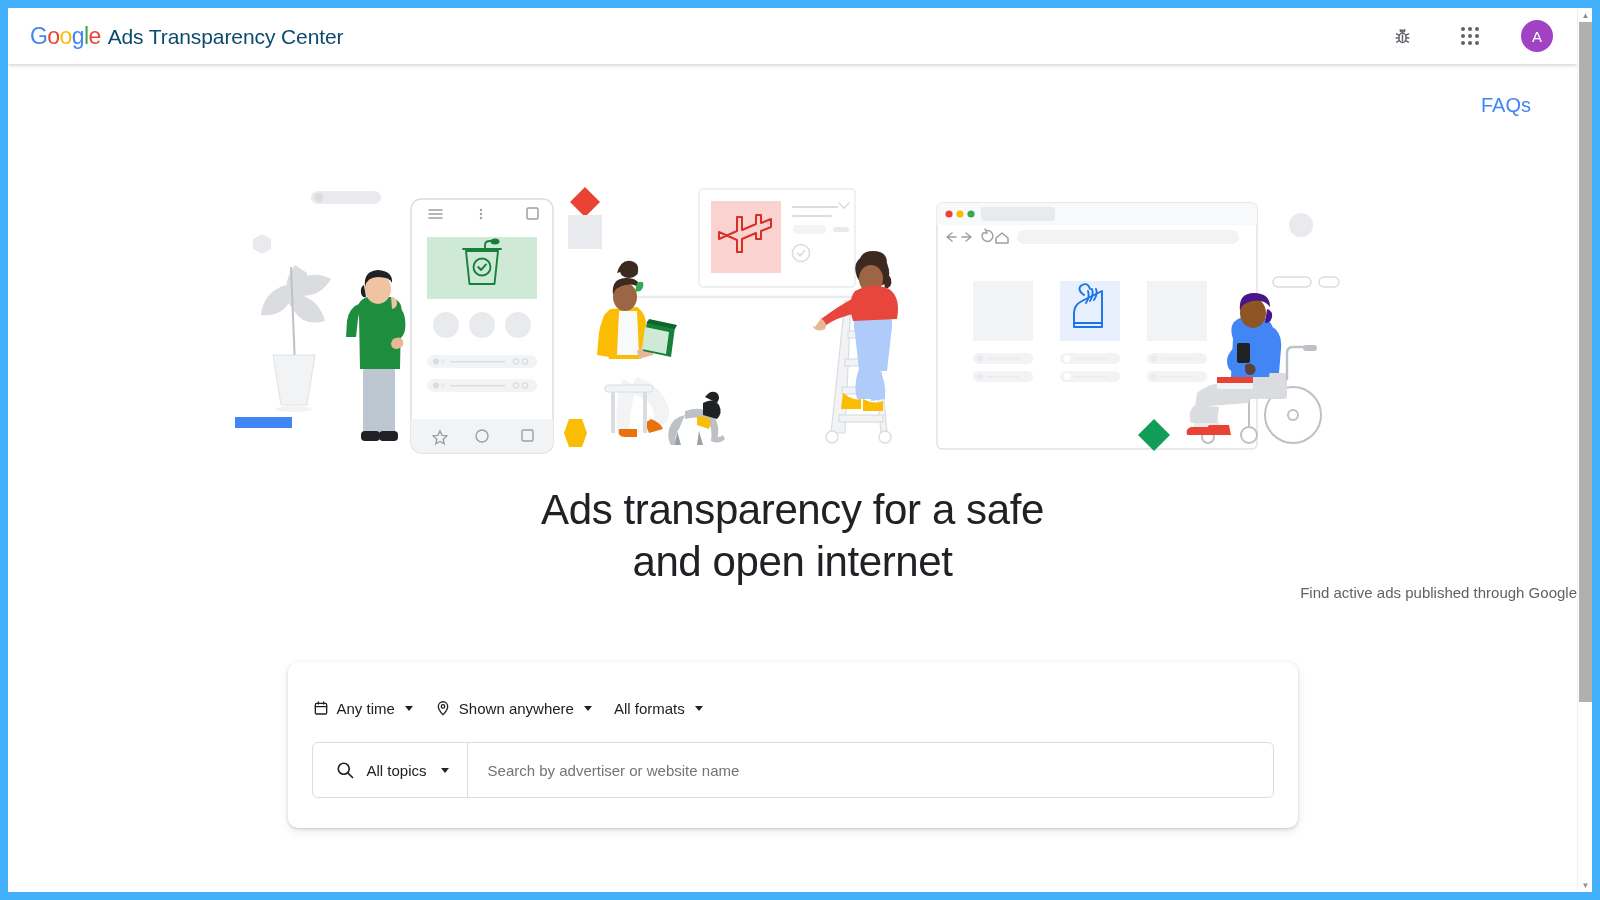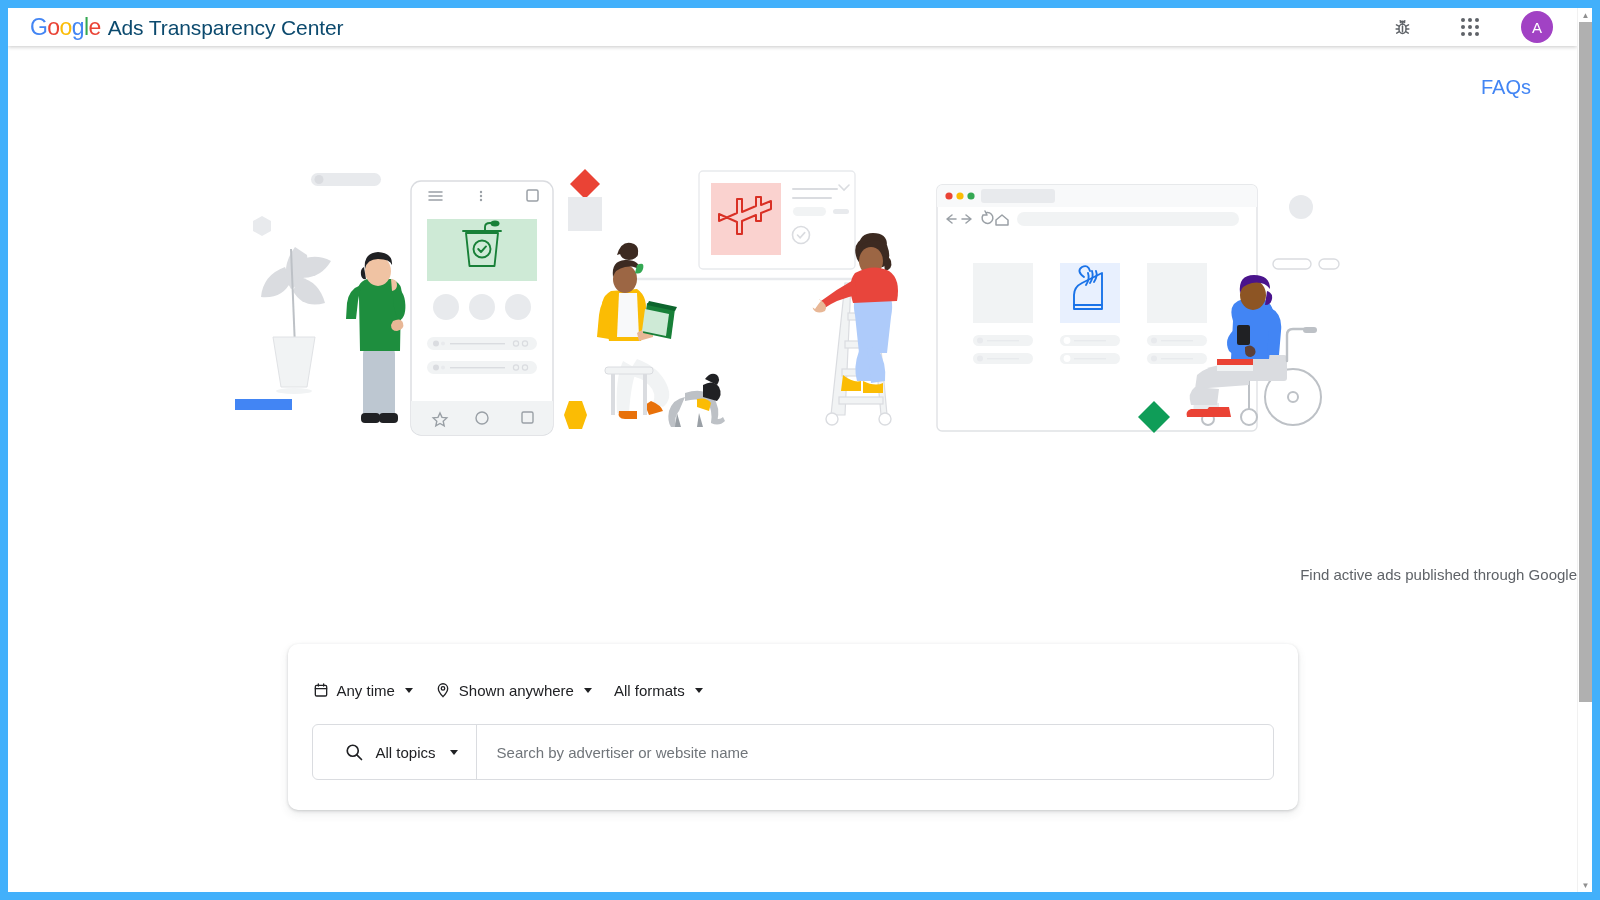--- a/index.html
+++ b/index.html
@@ -50,21 +50,21 @@
     position: absolute;
     left: 0; top: 0;
     width: 1569px; height: 884px;
     background: #ffffff;
     overflow: hidden;
   }
 
   
   #header {
     position: relative;
-    height: 38px;
+    height: 56px;
     background: #ffffff;
     display: flex;
     align-items: center;
     padding: 0 20px 0 22px;
     box-shadow: 0 1px 4px rgba(0,0,0,0.22);
     z-index: 10;
   }
 
   .brand { display: flex; align-items: baseline; gap: 7px; }
 
@@ -224,21 +224,20 @@
   }
 
   #topic-selector {
     display: flex;
     align-items: center;
     gap: 12px;
     padding: 0 18px 0 22px;
     border-right: 1px solid #dadce0;
     cursor: pointer;
     min-width: 146px;
-    margin-left: 9px;
   }
   #topic-label { font-size: 15px; color: #202124; white-space: nowrap; }
 
   #search-input {
     flex: 1;
     border: none;
     outline: none;
     padding: 0 20px;
     font-size: 15px;
     font-family: "Liberation Sans", sans-serif;
@@ -546,20 +545,24 @@
             <path d="M1002 168 q-12 10 -6 22 q8 8 18 2 l-2 -10 q-6 2 -6 -4z" fill="#4285f4"></path>
             <path d="M1012 186 q6 -4 10 2 q2 6 -4 8 q-6 0 -6 -6z" fill="#5d4037"></path>
             <rect x="1004" y="164" width="13" height="20" rx="2" fill="#202124"></rect>
             <ellipse cx="1020" cy="134" rx="13" ry="15" fill="#8d5524"></ellipse>
             <path d="M1007 132 q-2 -18 14 -18 q16 0 16 14 q-6 -8 -18 -6 q-10 2 -12 10z" fill="#4a148c"></path>
             <path d="M1034 130 q6 2 5 8 q-1 6 -7 6z" fill="#4a148c"></path>
           </g>
         </svg>
       </div>
 
+      <div id="headline">
+        <div>Ads transparency for a safe</div>
+        <div>and open internet</div>
+      </div>
       <div id="subtitle">Find active ads published through Google</div>
 
       <div id="search-card">
 
         <div id="filter-row">
 
           <div class="filter-chip">
             <span>
               <svg width="16" height="16" viewBox="0 0 24 24" fill="none" stroke="#202124" stroke-width="2" stroke-linecap="round">
                 <rect x="3.5" y="5" width="17" height="16" rx="2"></rect>

